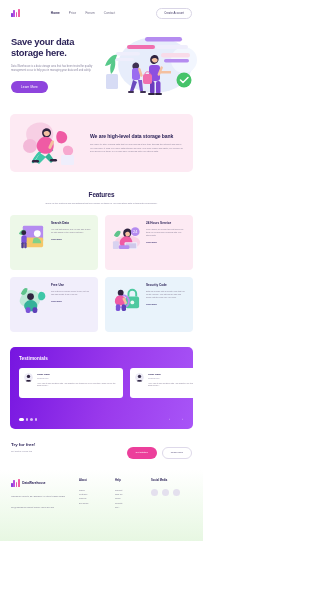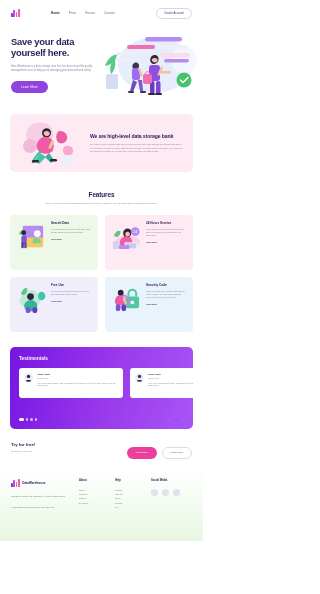--- a/index.html
+++ b/index.html
@@ -230,21 +230,21 @@
         <rect x="104" y="130" width="14" height="4" rx="2" fill="#2f2440"></rect>
         <rect x="118" y="130" width="14" height="4" rx="2" fill="#2f2440"></rect>
         <rect x="126" y="76" width="5" height="20" rx="2.5" fill="#f4c0a0" transform="rotate(22 128 86)"></rect>
         <path d="M128 86h22v5h-22z" fill="#f4c0a0"></path>
         <rect x="94" y="92" width="18" height="20" rx="4" fill="#f06fae"></rect>
         <path d="M98 92c0-6 10-6 10 0" stroke="#f06fae" stroke-width="2" fill="none"></path>
       </g>
       <circle cx="176" cy="104" r="15" fill="#46c36a"></circle>
       <path d="M169 104l5 5 10-10" stroke="#fff" stroke-width="3" fill="none" stroke-linecap="round" stroke-linejoin="round"></path>
     </svg>
-    <h1 class="hero-title">Save your data yourself here.</h1>
+    <h1 class="hero-title">Save your data storage here.</h1>
     <p class="hero-sub">Data Warehouse is a data storage area that has been tested for quality management so as to help you in managing your data well and safely.</p>
     <button class="btn-primary">Learn More</button>
   </section>
 
   <section class="banner">
     <svg class="banner-art" viewBox="0 0 132 100">
       <path d="M20 20c14-16 40-14 48 2 8 16-4 34-22 38-18 4-38-22-26-40z" fill="#f7cfe4"></path>
       <circle cx="24" cy="56" r="14" fill="#f3b9d8"></circle>
       <path d="M84 26c10 0 16 8 14 16-2 8-12 12-18 6-6-6-4-22 4-22z" fill="#ef5ba4"></path>
       <path d="M96 56c8-2 16 4 14 12-2 8-14 10-18 3-4-7-2-14 4-15z" fill="#f7a8cf"></path>

